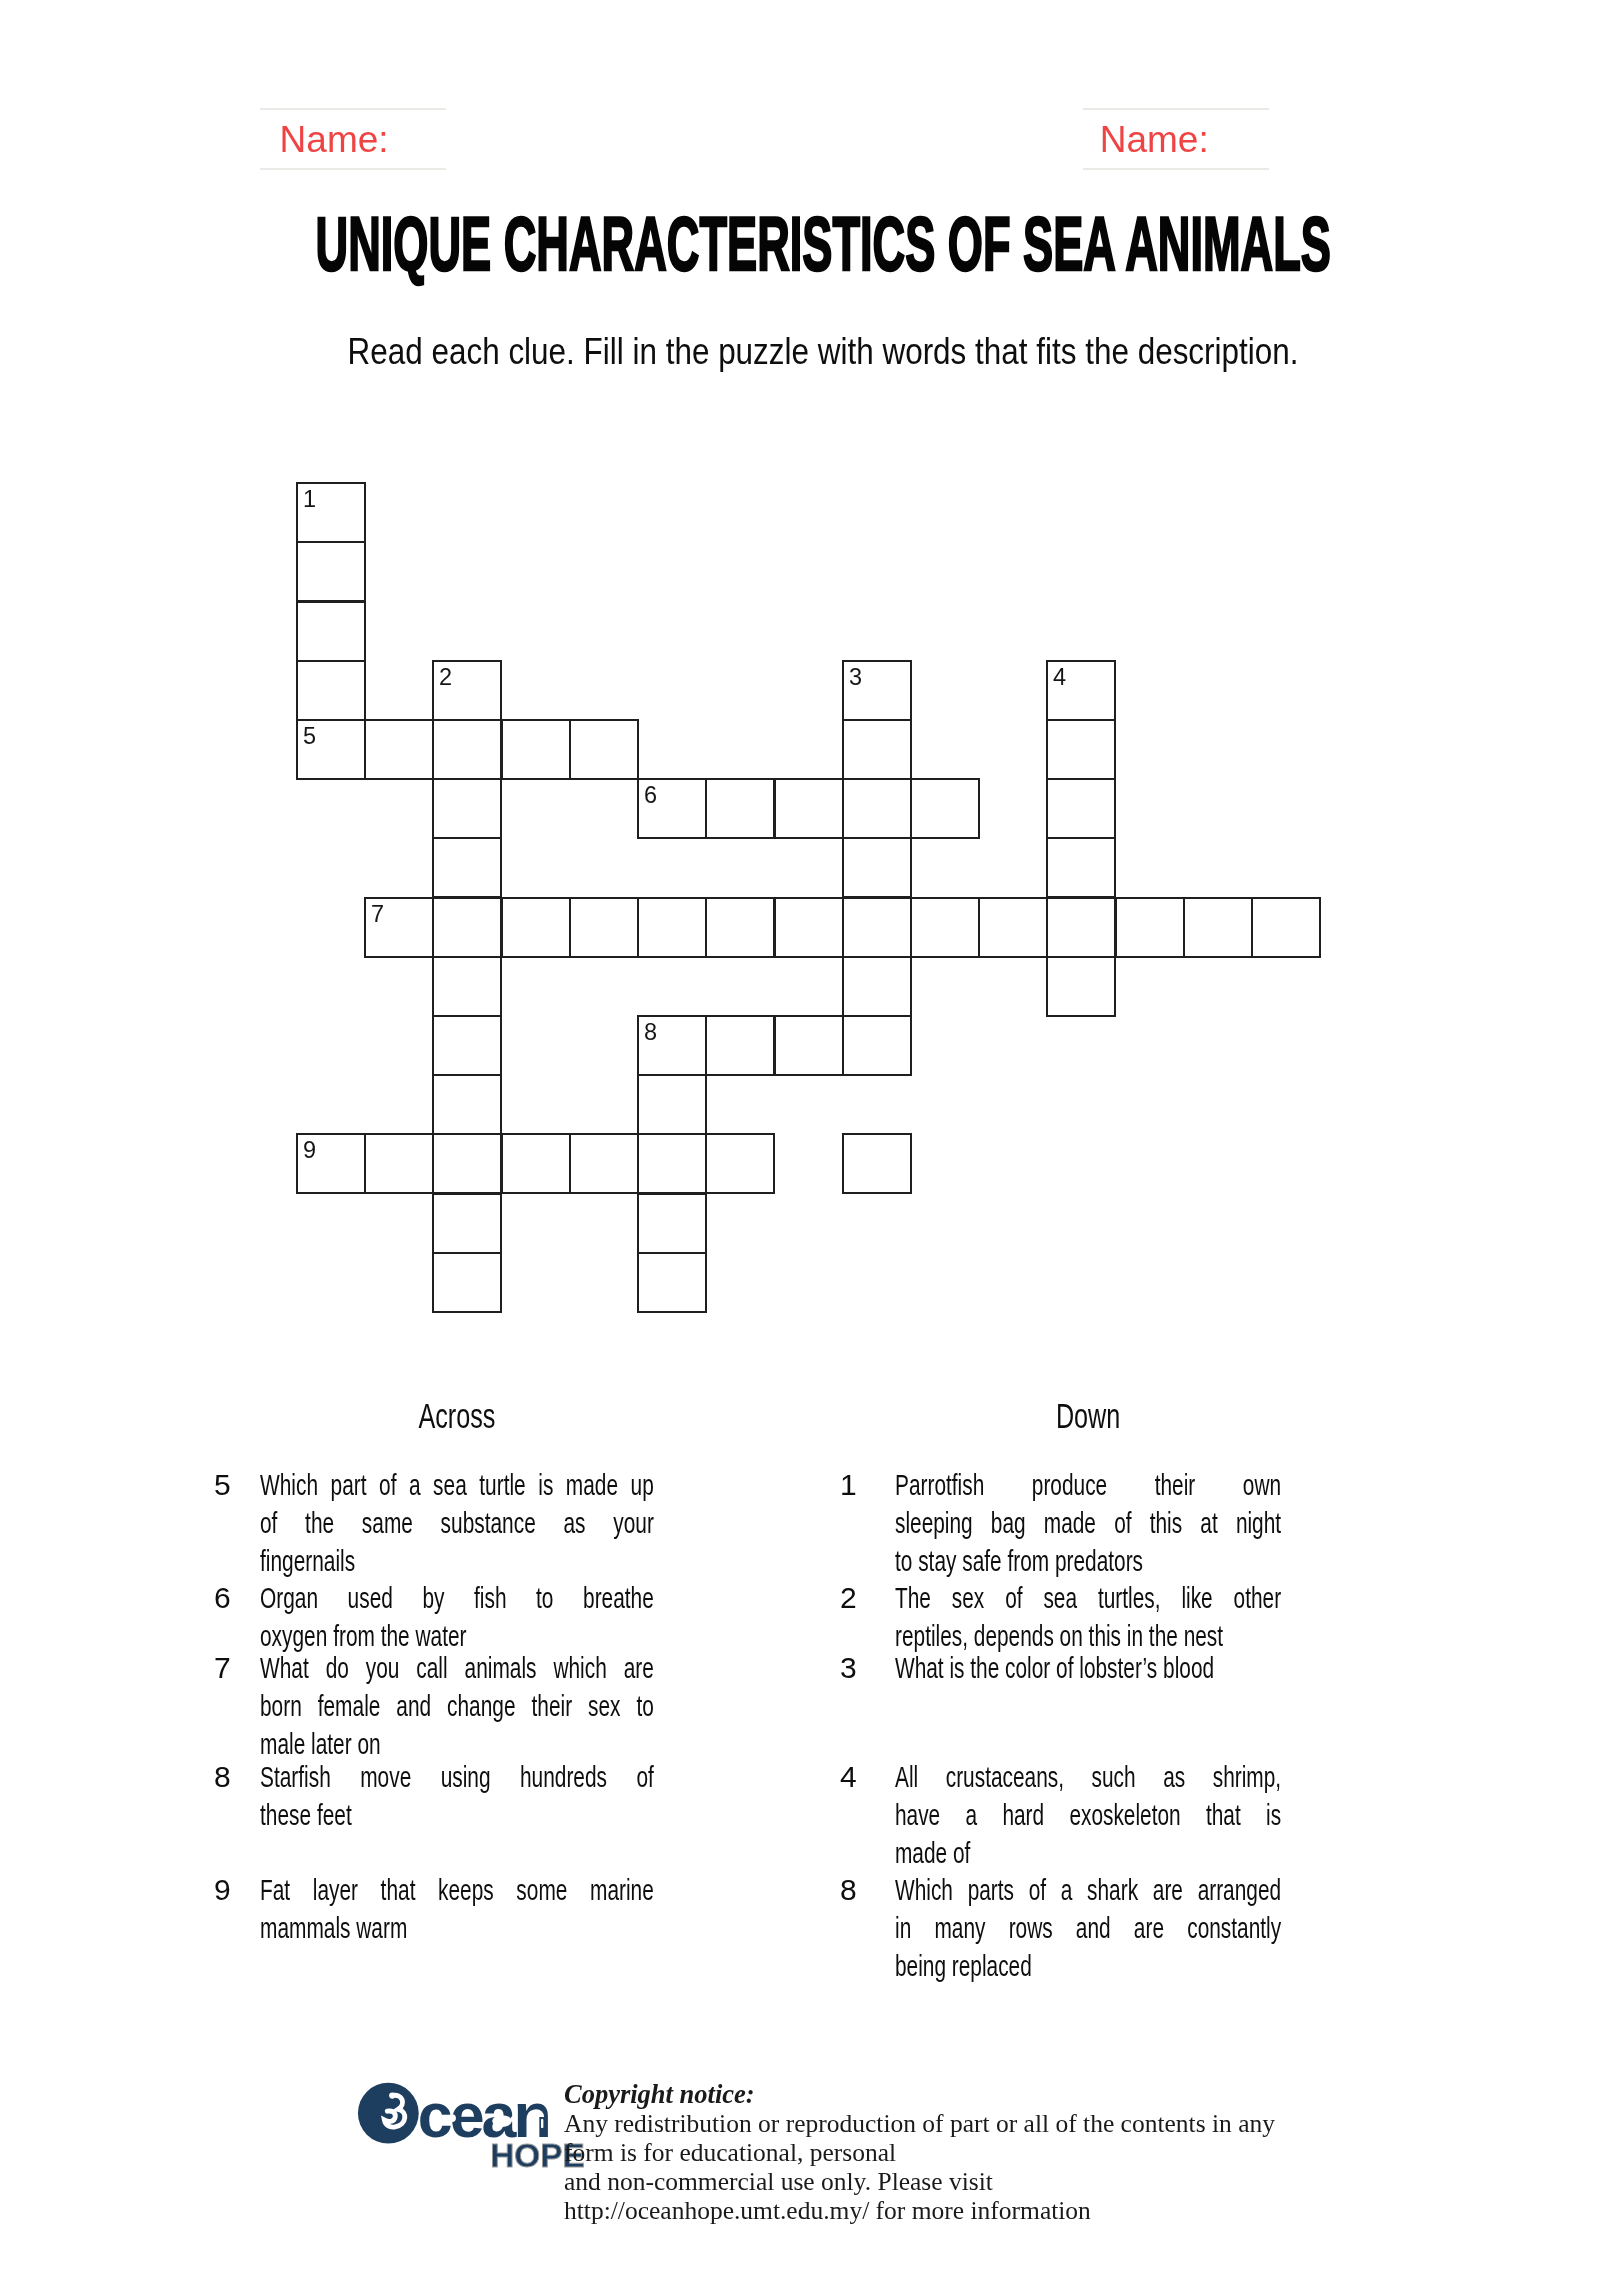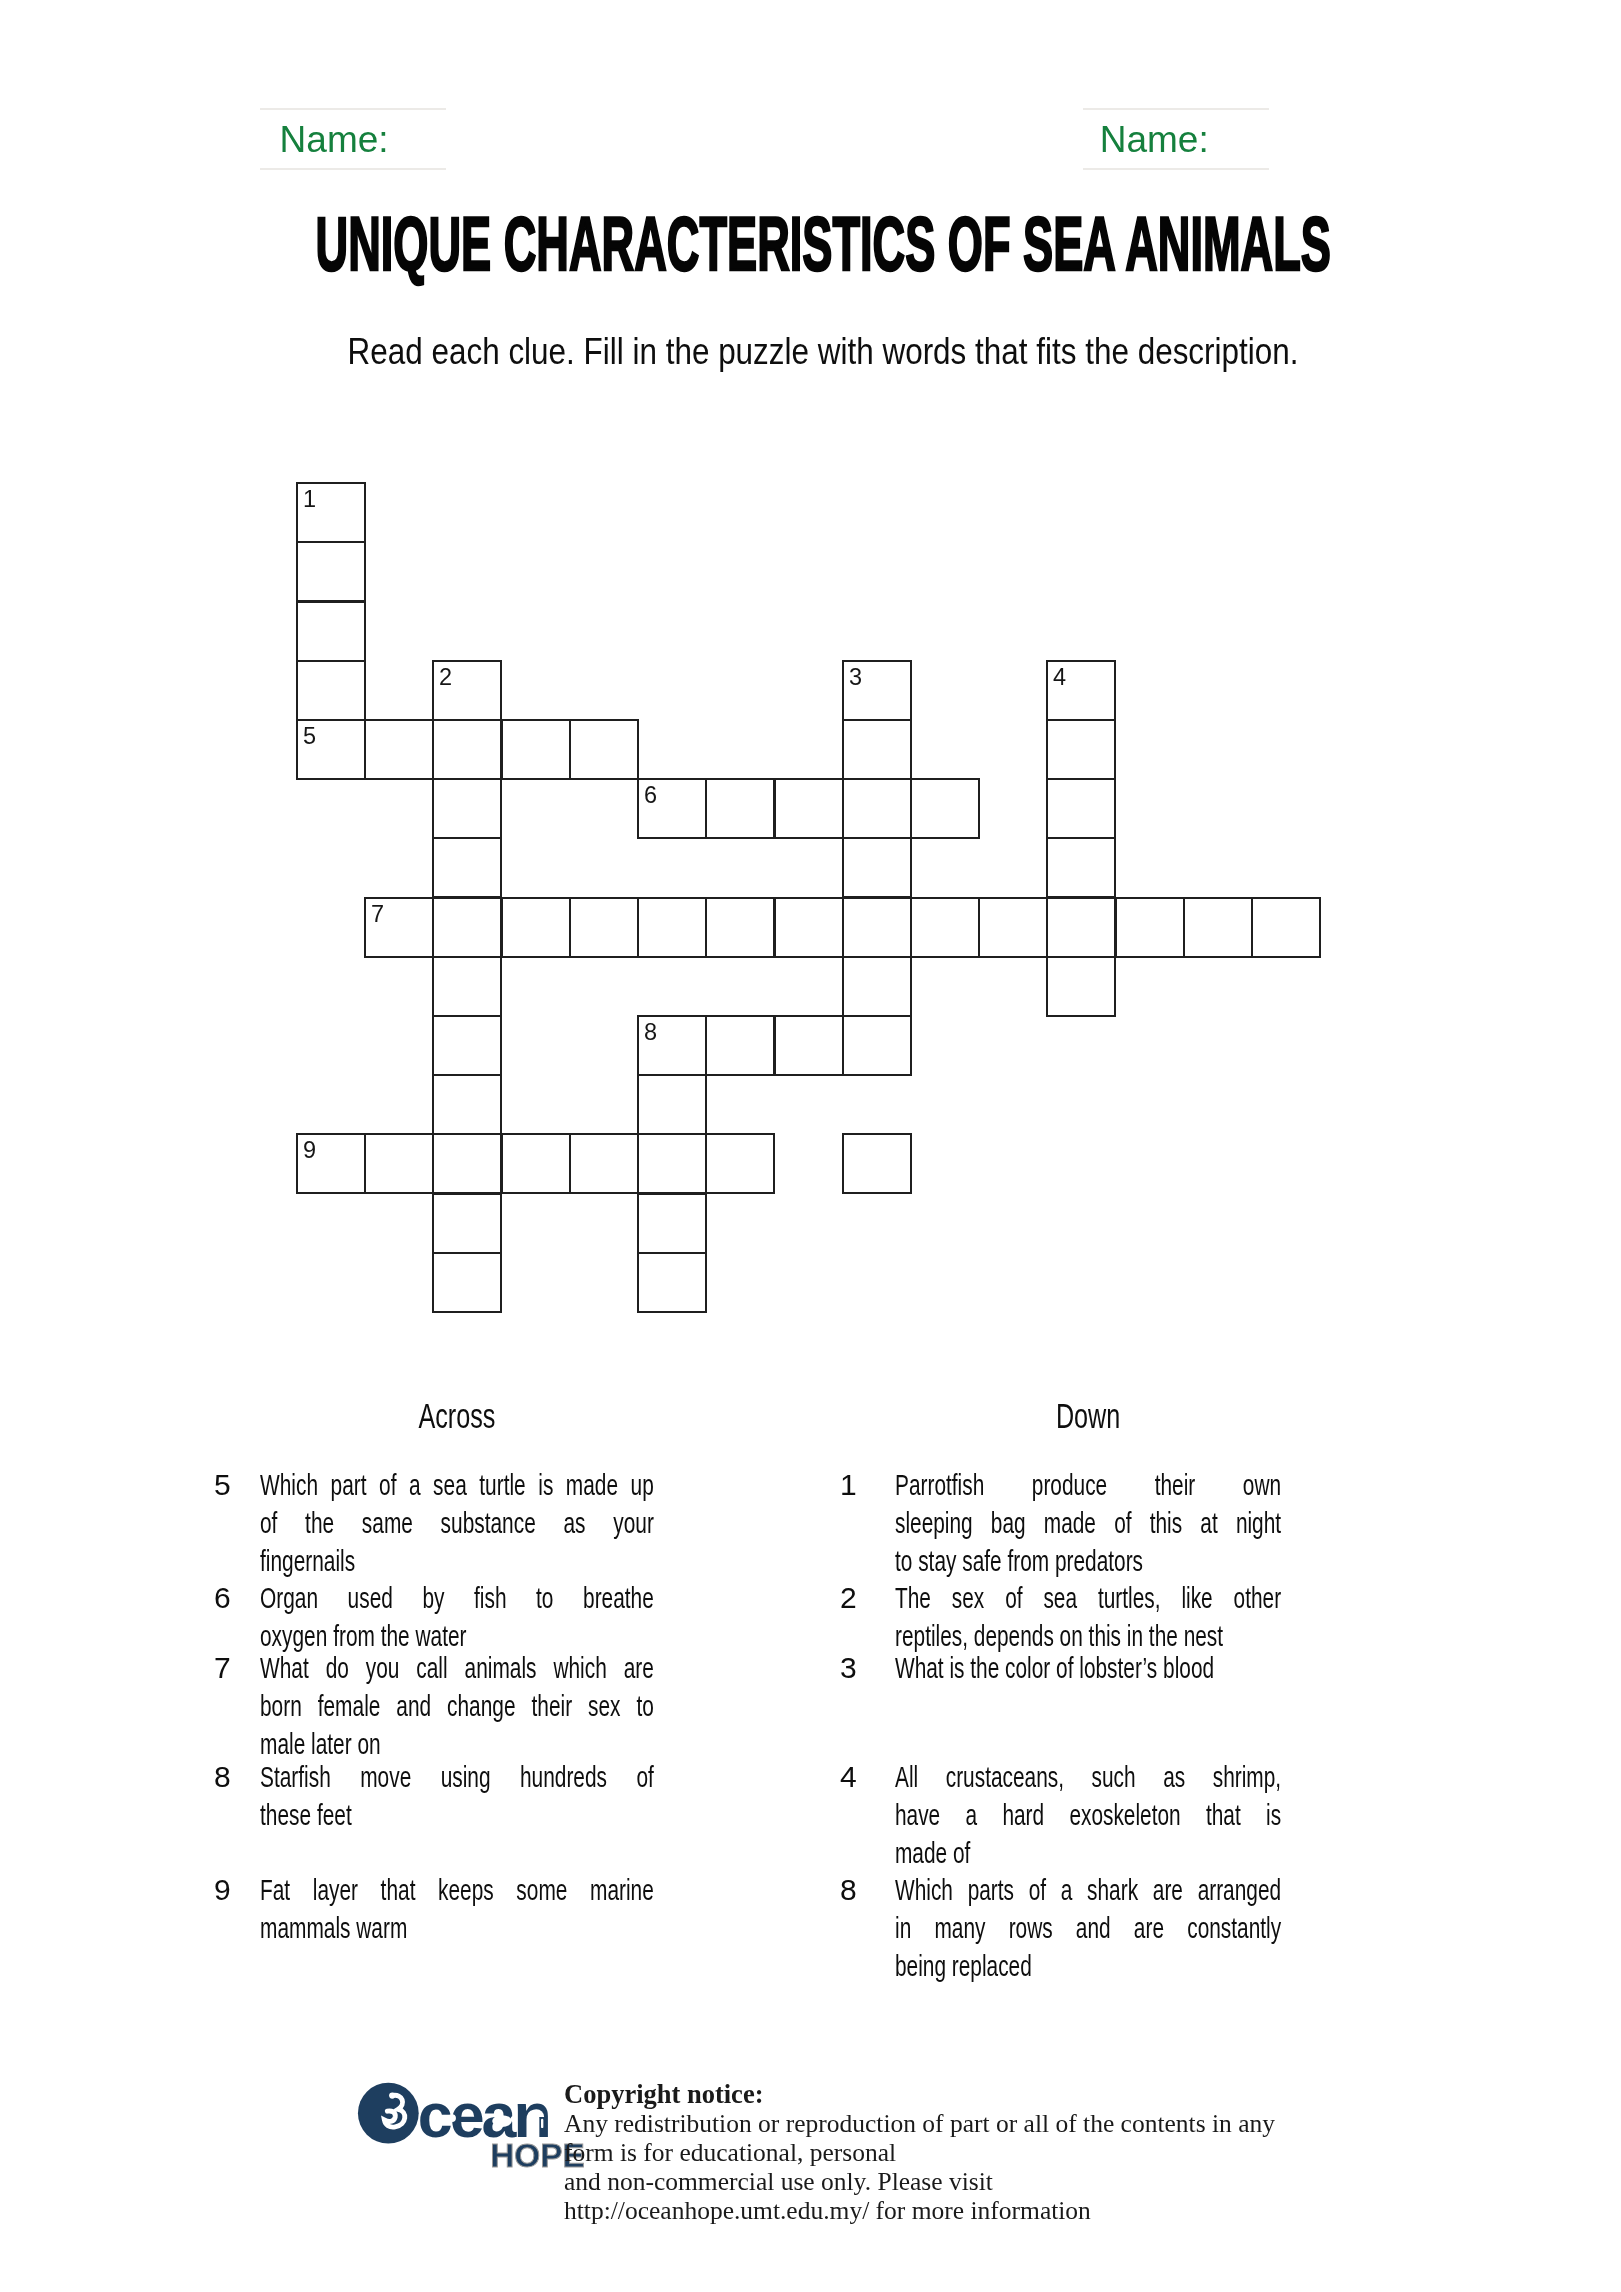--- a/index.html
+++ b/index.html
@@ -4,21 +4,21 @@
 <style>
   html,body{margin:0;padding:0;background:#888;}
   .page{
     position:relative;width:1621px;height:2293px;background:#ffffff;
     margin:0 auto;font-family:"Liberation Sans",sans-serif;color:#111;overflow:hidden;
   }
   
   .field-box{
     position:absolute;height:62px;box-sizing:border-box;
     border-top:2px solid #eceae7;border-bottom:2px solid #eceae7;
-    font-size:37px;line-height:59px;color:#15803d;
+    font-size:37px;line-height:59px;color:#ef4444;
   }
   .name-box{left:260px;top:108px;width:186px;padding-left:19.6px;}
   .date-box{left:1083px;top:108px;width:186px;padding-left:16.7px;}
   
   .title-svg{position:absolute;left:0;top:192px;}
   .subtitle{
     position:absolute;left:137px;top:331px;width:1372px;text-align:center;
     font-size:37px;color:#0e0e0e;transform:scaleX(0.85);transform-origin:center top;
     white-space:nowrap;
   }
@@ -44,21 +44,21 @@
     transform-origin:top left;
   }
   .clue-text .ln{text-align:justify;text-align-last:justify;}
   .clue-text .ln:last-child{text-align:left;text-align-last:left;}
   
   .logo-svg{position:absolute;left:355px;top:2070px;}
   .copyright{
     position:absolute;left:564px;top:2080px;width:725px;
     font-family:"Liberation Serif",serif;font-size:25.5px;line-height:29px;color:#1a1a1a;
   }
-  .copyright .c-title{font-weight:bold;font-size:26.5px;}
+  .copyright .c-title{font-weight:bold;font-size:26.5px;font-style:italic;}
 </style>
 </head>
 <body>
 
 <div class="page">
 
   <div class="field-box name-box">
     <span>Name:</span>
   </div>
   <div class="field-box date-box">

